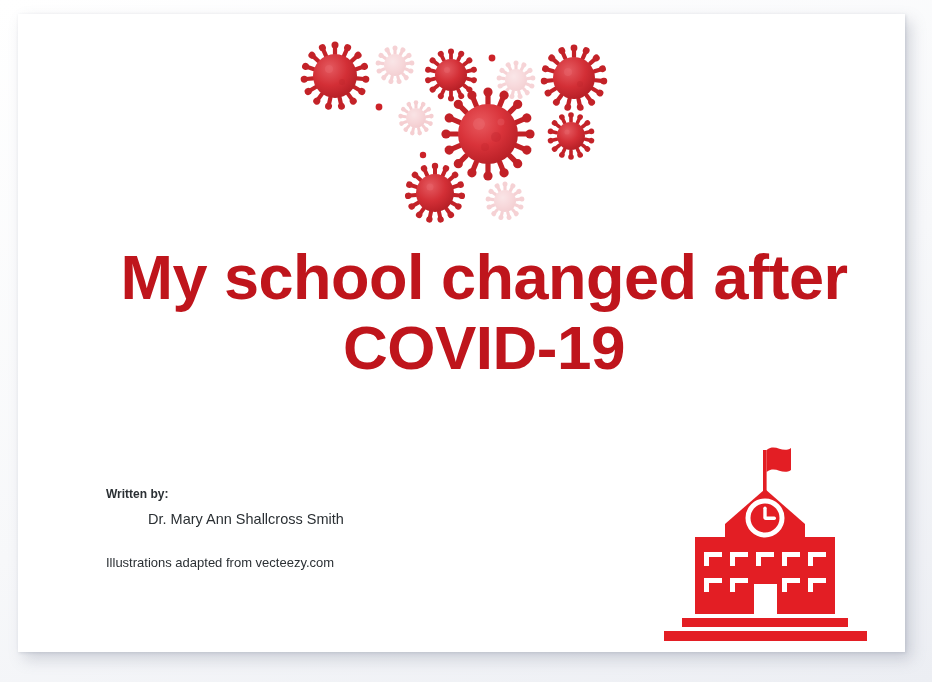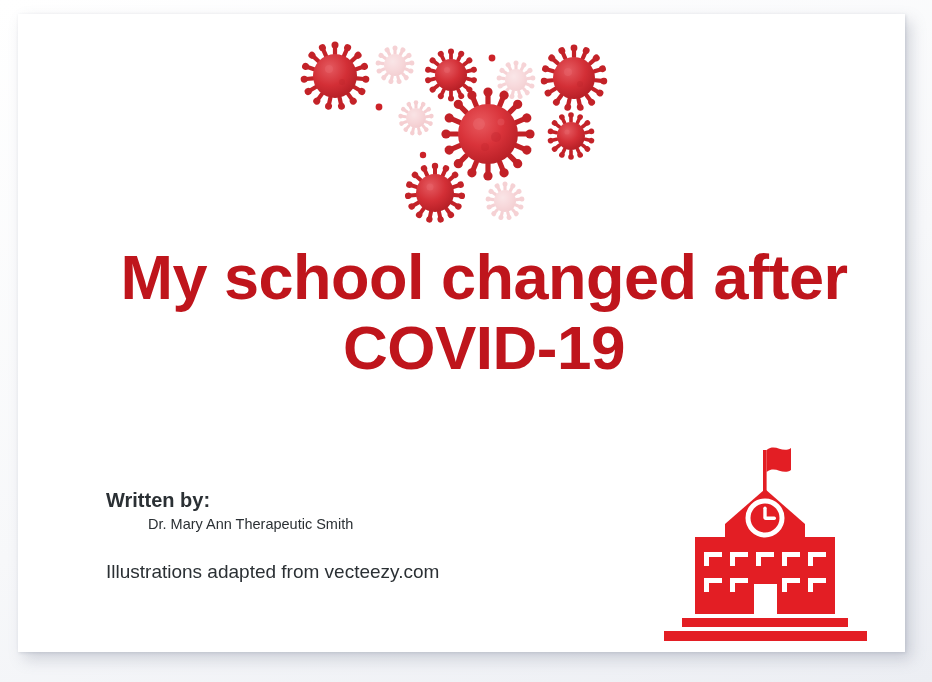--- a/index.html
+++ b/index.html
@@ -63,33 +63,33 @@
     position: absolute;
     left: 88px;
     top: 472px;
     width: 430px;
     color: #2b3034;
     font-size: 14.5px;
     line-height: 1.42;
   }
   .credits-heading {
     font-weight: 700;
-    font-size: 20px;
-    margin-bottom: 0;
+    font-size: 12px;
+    margin-bottom: 6px;
     display: block;
   }
   .credits-org { display: block; }
   .credits-name {
     display: block;
     padding-left: 42px;
   }
   .credits-source {
     display: block;
     margin-top: 24px;
-    font-size: 19px;
+    font-size: 13px;
   }
 
   
   .school-illustration {
     position: absolute;
     left: 630px;
     top: 418px;
     width: 235px;
     height: 212px;
   }
@@ -787,21 +787,21 @@
       </svg>
     </div>
 
     <div class="title-block">
       <span class="title-line">My school changed after</span>
       <span class="title-line title-line-2">COVID-19</span>
     </div>
 
     <div class="credits">
       <span class="credits-heading">Written by:</span>
-      <span class="credits-name">Dr. Mary Ann Therapeutic Smith</span>
+      <span class="credits-name">Dr. Mary Ann Shallcross Smith</span>
       <span class="credits-source">Illustrations adapted from vecteezy.com</span>
     </div>
 
     <div class="school-illustration">
       <svg viewBox="0 0 235 212" xmlns="http://www.w3.org/2000/svg" aria-hidden="true">
         <g fill="#e31e24">
 
           <rect x="115" y="18" width="3.6" height="44"></rect>
 
           <path d="M118.6 18

